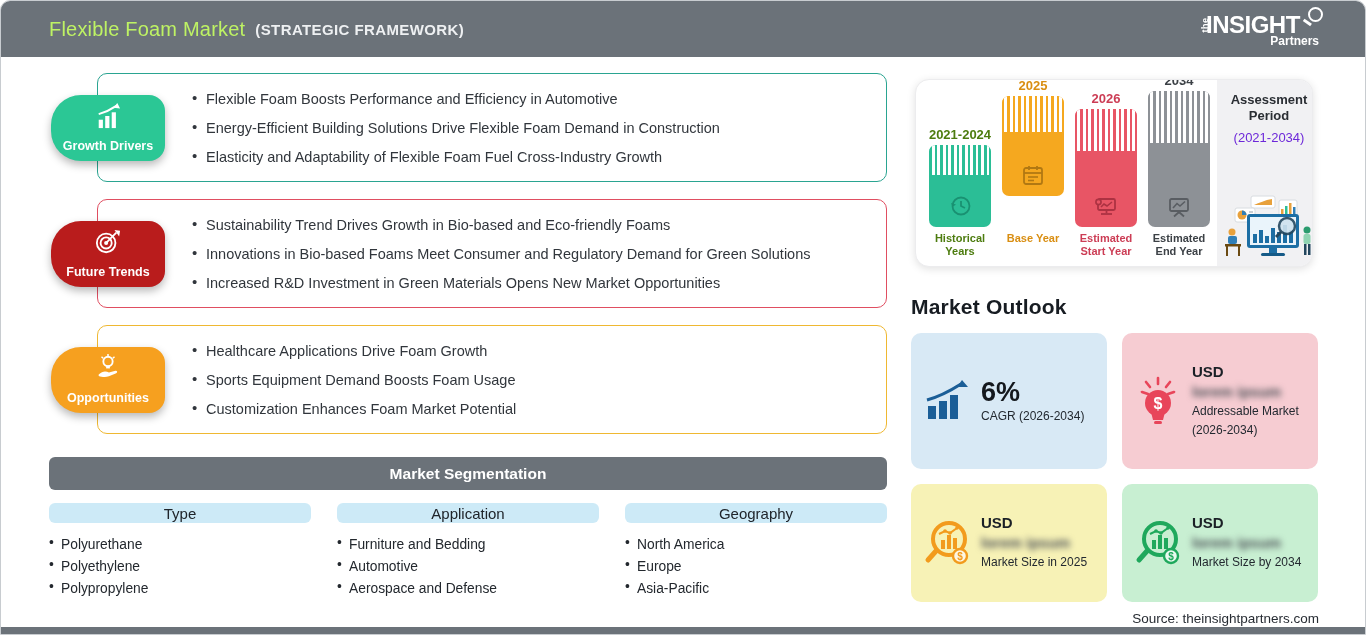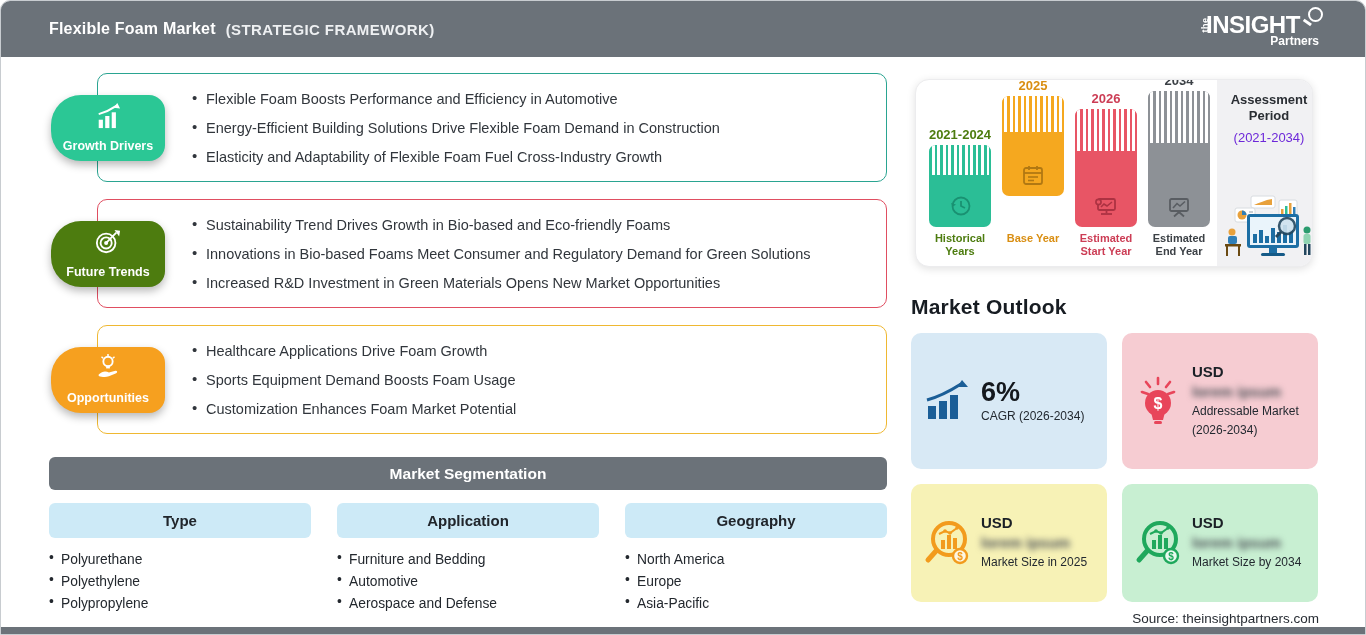--- a/index.html
+++ b/index.html
@@ -1,21 +1,21 @@
 <!DOCTYPE html>
 <html><head>
 <meta charset="utf-8">
 <style>
   * { margin:0; padding:0; box-sizing:border-box; }
   html,body { width:1366px; height:635px; background:#fff; font-family:"Liberation Sans","DejaVu Sans",sans-serif; overflow:hidden; }
   #page { position:relative; width:1366px; height:635px; border:1px solid #c8ccd0; border-radius:10px 10px 0 0; background:#fff; }
 
   
   .header { position:absolute; top:0; left:0; right:0; height:56px; background:#6b7279; border-radius:9px 9px 0 0; display:flex; align-items:center; padding:0 38px 0 48px; }
-  .header-title { color:#ffffff; font-size:16px; font-weight:bold; letter-spacing:.2px; }
+  .header-title { color:#bef264; font-size:20px; font-weight:normal; letter-spacing:.2px; }
   .header-subtitle { color:#eef0f2; font-size:15px; font-weight:bold; margin-left:10px; letter-spacing:.4px; }
   .logo { margin-left:auto; position:relative; width:130px; height:44px; }
   .logo-the { position:absolute; left:0; top:13px; color:#fff; font-size:9px; font-weight:bold; transform:rotate(-90deg); letter-spacing:.5px; }
   .logo-name { position:absolute; left:9px; top:4px; color:#fff; font-size:24px; font-weight:bold; letter-spacing:-.5px; }
   .logo-partners { position:absolute; right:8px; top:27px; color:#fff; font-size:12px; font-weight:bold; }
   .logo-magnifier { position:absolute; right:4px; top:0; width:15px; height:15px; border:2.5px solid #fff; border-radius:50%; }
   .logo-magnifier::after { content:""; position:absolute; left:-7px; top:12px; width:9px; height:2.5px; background:#fff; transform:rotate(35deg); }
 
   
   .footer-bar { position:absolute; left:0; right:0; bottom:0; height:7px; background:#6b7279; }
@@ -26,31 +26,31 @@
   .driver-box { margin-left:48px; border-radius:10px; padding:10px 18px 10px 94px; min-height:105px; display:flex; flex-direction:column; justify-content:center; background:#fff; }
   .driver-box ul { list-style:none; }
   .driver-box li { position:relative; font-size:14.5px; color:#31363c; padding:6.5px 0 6.5px 14px; }
   .driver-box li::before { content:"•"; position:absolute; left:0; top:5px; color:#31363c; font-size:15px; }
   .box-green  { border:1.6px solid #2aa491; }
   .box-red    { border:1.6px solid #e04e61; }
   .box-orange { border:1.6px solid #efb832; }
 
   .badge { position:absolute; left:2px; top:50%; transform:translateY(-50%); width:114px; height:66px; border-radius:30px 16px 16px 30px; display:flex; flex-direction:column; align-items:center; justify-content:center; box-shadow:0 4px 8px rgba(0,0,0,.28); z-index:2; }
   .badge-green  { background:#2bc795; }
-  .badge-red    { background:#4d7c0f; }
+  .badge-red    { background:#b91c1c; }
   .badge-orange { background:#f6a01f; }
   .badge-label { color:#fff; font-size:12.5px; font-weight:bold; margin-top:10px; }
   .badge svg { display:block; }
 
   
   .seg-bar { margin-top:23px; width:838px; height:33px; background:#6b7279; border-radius:6px; display:flex; align-items:center; justify-content:center; }
   .seg-bar-title { color:#fff; font-size:15.5px; font-weight:bold; }
   .seg-cols { display:flex; gap:26px; margin-top:13px; }
   .seg-col { flex:1; }
-  .seg-col-header { background:#cdeaf7; border-radius:6px; height:35px; display:flex; align-items:center; justify-content:center; font-size:15px; font-weight:bold; color:#20252b; }
+  .seg-col-header { background:#cdeaf7; border-radius:6px; height:20px; display:flex; align-items:center; justify-content:center; font-size:15px; font-weight:normal; color:#20252b; }
   .seg-col ul { list-style:none; margin-top:10px; }
   .seg-col li { position:relative; font-size:13.8px; color:#23282e; padding:3.5px 0 3.5px 12px; }
   .seg-col li::before { content:"•"; position:absolute; left:0; top:2px; color:#23282e; }
 
   
   .right-col { position:absolute; left:910px; top:78px; width:408px; }
 
   .timeline-card { margin-left:4px; width:398px; height:188px; background:#fff; border:1px solid #ececee; border-radius:14px; box-shadow:0 2px 8px rgba(0,0,0,.12); display:flex; overflow:hidden; }
   .bars-area { flex:1; display:flex; align-items:flex-end; gap:9px; padding:6px 6px 8px 12px; }
   .bar-col { width:64px; display:flex; flex-direction:column; justify-content:flex-end; align-items:center; }

